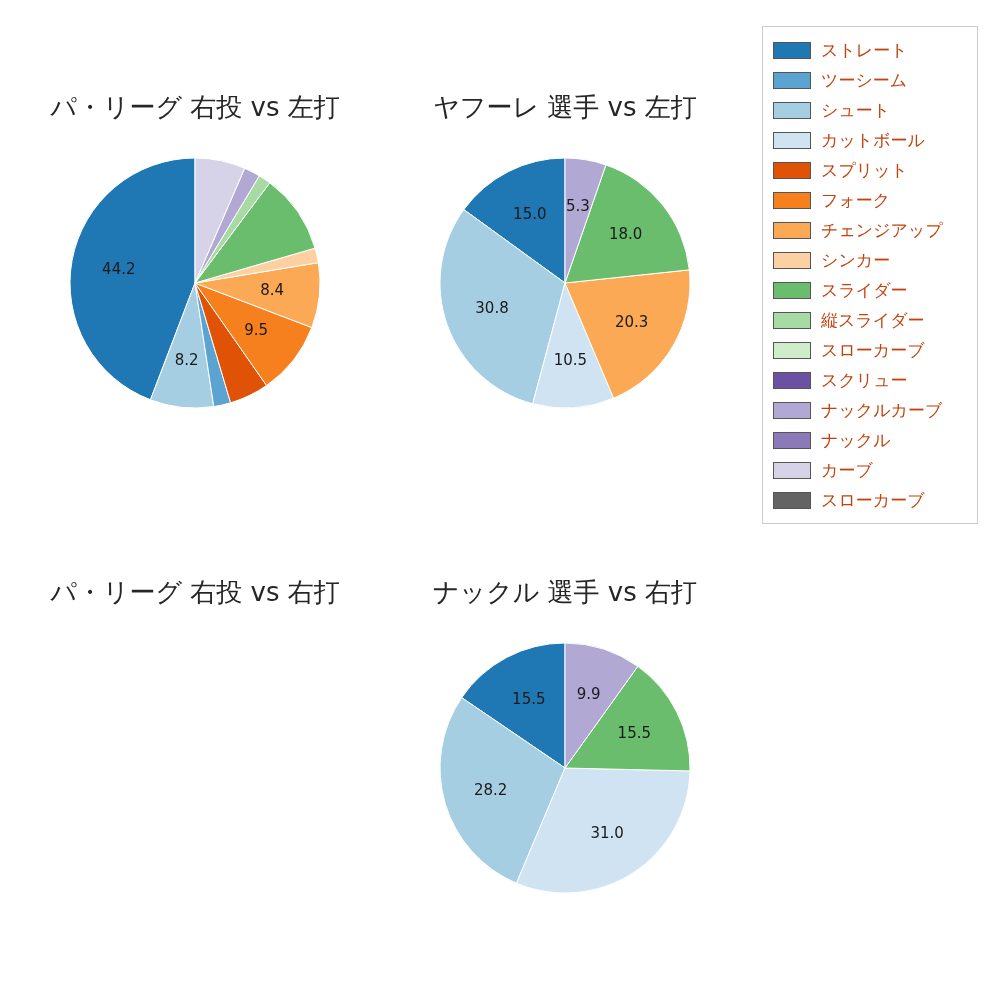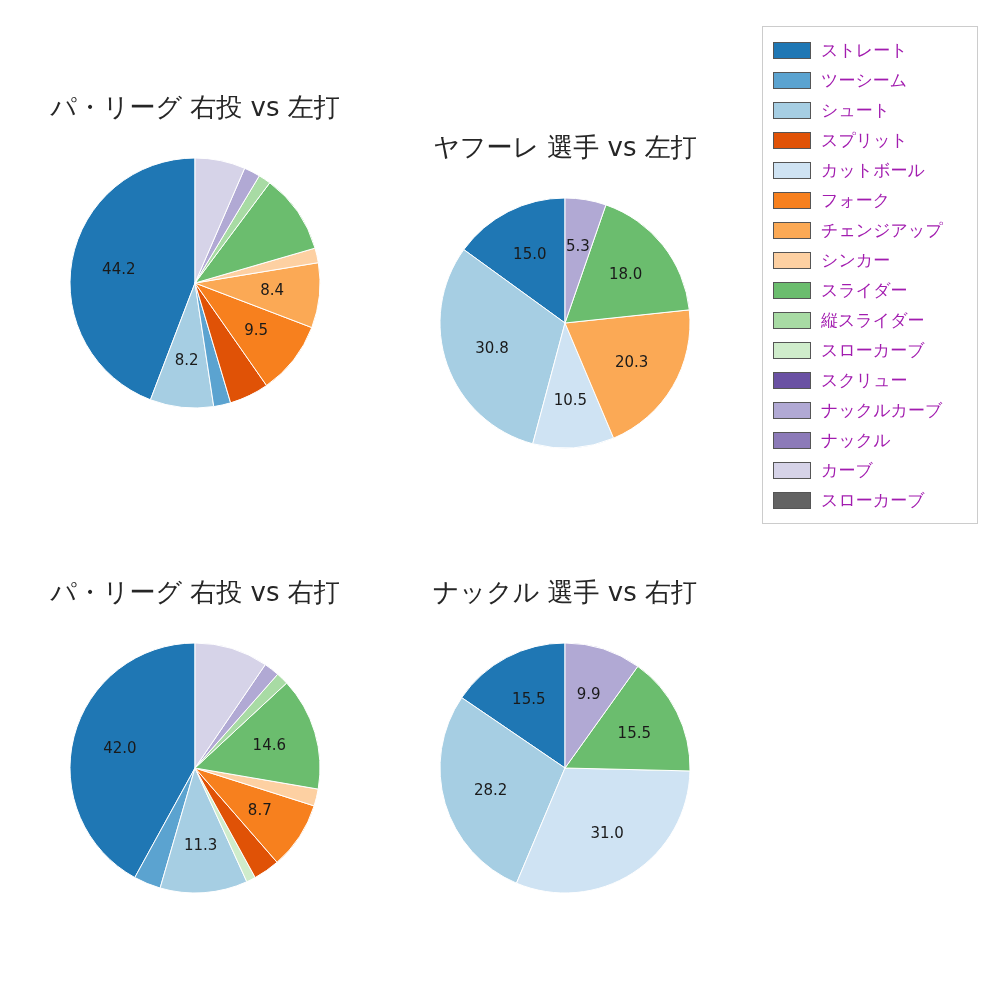--- a/index.html
+++ b/index.html
@@ -56,21 +56,21 @@
   .legend-swatch {
     width: 38px;
     height: 17px;
     border: 1px solid #555555;
     box-sizing: border-box;
     flex: 0 0 auto;
   }
   .legend-label {
     margin-left: 10px;
     font-size: 17px;
-    color: #a21caf;
+    color: #c2410c;
     white-space: nowrap;
     font-family: "DejaVu Sans", "Liberation Sans", sans-serif;
     text-align: right;
   }
 </style>
 </head>
 <body>
 
 <div class="chart-cell" style="left:20px; top:90px; width:350px; height:390px;">
   <div class="chart-title">パ・リーグ 右投 vs 左打</div>
@@ -88,21 +88,21 @@
         <path d="M 175 158 L 239.30 50.81 A 125 125 0 0 0 224.64 43.28 Z" fill="#b1a9d4" stroke="#ffffff" stroke-width="1"></path>
         <path d="M 175 158 L 224.64 43.28 A 125 125 0 0 0 175.00 33.00 Z" fill="#d6d3e8" stroke="#ffffff" stroke-width="1"></path>
         <text x="98.8" y="144.0" class="slice-label">44.2</text>
         <text x="166.7" y="235.1" class="slice-label">8.2</text>
         <text x="236.1" y="205.7" class="slice-label">9.5</text>
         <text x="252.1" y="165.8" class="slice-label">8.4</text>
       </svg>
   </div>
 </div>
 
-<div class="chart-cell" style="left:390px; top:90px; width:350px; height:390px;margin-top:40px;">
+<div class="chart-cell" style="left:390px; top:90px; width:350px; height:390px;">
   <div class="chart-title">ヤフーレ 選手 vs 左打</div>
   <div class="pie-wrap">
     <svg class="pie-svg" width="350" height="330" viewBox="0 0 350 330">
         <path d="M 175 158 L 175.00 33.00 A 125 125 0 0 0 73.80 84.62 Z" fill="#1f77b4" stroke="#ffffff" stroke-width="1"></path>
         <path d="M 175 158 L 73.80 84.62 A 125 125 0 0 0 142.74 278.77 Z" fill="#a6cee3" stroke="#ffffff" stroke-width="1"></path>
         <path d="M 175 158 L 142.74 278.77 A 125 125 0 0 0 223.61 273.16 Z" fill="#cfe3f3" stroke="#ffffff" stroke-width="1"></path>
         <path d="M 175 158 L 223.61 273.16 A 125 125 0 0 0 299.31 144.86 Z" fill="#fba955" stroke="#ffffff" stroke-width="1"></path>
         <path d="M 175 158 L 299.31 144.86 A 125 125 0 0 0 215.90 39.88 Z" fill="#6bbd6e" stroke="#ffffff" stroke-width="1"></path>
         <path d="M 175 158 L 215.90 39.88 A 125 125 0 0 0 175.00 33.00 Z" fill="#b1a9d4" stroke="#ffffff" stroke-width="1"></path>
         <text x="139.8" y="89.0" class="slice-label">15.0</text>
@@ -110,39 +110,20 @@
         <text x="180.4" y="235.3" class="slice-label">10.5</text>
         <text x="241.7" y="197.4" class="slice-label">20.3</text>
         <text x="235.7" y="109.8" class="slice-label">18.0</text>
         <text x="187.9" y="81.6" class="slice-label">5.3</text>
       </svg>
   </div>
 </div>
 
 <div class="chart-cell" style="left:20px; top:575px; width:350px; height:390px;">
   <div class="chart-title">パ・リーグ 右投 vs 右打</div>
-  <div class="pie-wrap">
-    <svg class="pie-svg" width="350" height="330" viewBox="0 0 350 330">
-        <path d="M 175 158 L 175.00 33.00 A 125 125 0 0 0 114.78 267.54 Z" fill="#1f77b4" stroke="#ffffff" stroke-width="1"></path>
-        <path d="M 175 158 L 114.78 267.54 A 125 125 0 0 0 140.13 278.04 Z" fill="#5ba3d0" stroke="#ffffff" stroke-width="1"></path>
-        <path d="M 175 158 L 140.13 278.04 A 125 125 0 0 0 226.80 271.76 Z" fill="#a6cee3" stroke="#ffffff" stroke-width="1"></path>
-        <path d="M 175 158 L 226.80 271.76 A 125 125 0 0 0 235.22 267.54 Z" fill="#cfeccb" stroke="#ffffff" stroke-width="1"></path>
-        <path d="M 175 158 L 235.22 267.54 A 125 125 0 0 0 257.07 252.28 Z" fill="#e05206" stroke="#ffffff" stroke-width="1"></path>
-        <path d="M 175 158 L 257.07 252.28 A 125 125 0 0 0 294.12 195.88 Z" fill="#f7801e" stroke="#ffffff" stroke-width="1"></path>
-        <path d="M 175 158 L 294.12 195.88 A 125 125 0 0 0 298.21 179.10 Z" fill="#fdd0a2" stroke="#ffffff" stroke-width="1"></path>
-        <path d="M 175 158 L 298.21 179.10 A 125 125 0 0 0 266.66 73.01 Z" fill="#6bbd6e" stroke="#ffffff" stroke-width="1"></path>
-        <path d="M 175 158 L 266.66 73.01 A 125 125 0 0 0 257.66 64.24 Z" fill="#a8dba4" stroke="#ffffff" stroke-width="1"></path>
-        <path d="M 175 158 L 257.66 64.24 A 125 125 0 0 0 245.26 54.61 Z" fill="#b1a9d4" stroke="#ffffff" stroke-width="1"></path>
-        <path d="M 175 158 L 245.26 54.61 A 125 125 0 0 0 175.00 33.00 Z" fill="#d6d3e8" stroke="#ffffff" stroke-width="1"></path>
-        <text x="99.9" y="138.7" class="slice-label">42.0</text>
-        <text x="180.6" y="235.3" class="slice-label">11.3</text>
-        <text x="239.8" y="200.5" class="slice-label">8.7</text>
-        <text x="249.3" y="135.9" class="slice-label">14.6</text>
-      </svg>
-  </div>
 </div>
 
 <div class="chart-cell" style="left:390px; top:575px; width:350px; height:390px;">
   <div class="chart-title">ナックル 選手 vs 右打</div>
   <div class="pie-wrap">
     <svg class="pie-svg" width="350" height="330" viewBox="0 0 350 330">
         <path d="M 175 158 L 175.00 33.00 A 125 125 0 0 0 71.68 87.64 Z" fill="#1f77b4" stroke="#ffffff" stroke-width="1"></path>
         <path d="M 175 158 L 71.68 87.64 A 125 125 0 0 0 126.49 273.20 Z" fill="#a6cee3" stroke="#ffffff" stroke-width="1"></path>
         <path d="M 175 158 L 126.49 273.20 A 125 125 0 0 0 299.97 160.94 Z" fill="#cfe3f3" stroke="#ffffff" stroke-width="1"></path>
         <path d="M 175 158 L 299.97 160.94 A 125 125 0 0 0 247.77 56.37 Z" fill="#6bbd6e" stroke="#ffffff" stroke-width="1"></path>
@@ -164,28 +145,28 @@
       </div>
       <div class="legend-row">
         <span class="legend-swatch" style="background: rgb(91, 163, 208);"></span>
         <span class="legend-label">ツーシーム</span>
       </div>
       <div class="legend-row">
         <span class="legend-swatch" style="background: rgb(166, 206, 227);"></span>
         <span class="legend-label">シュート</span>
       </div>
       <div class="legend-row">
+        <span class="legend-swatch" style="background: rgb(207, 227, 243);"></span>
+        <span class="legend-label">カットボール</span>
+      </div>
+      <div class="legend-row">
         <span class="legend-swatch" style="background: rgb(224, 82, 6);"></span>
         <span class="legend-label">スプリット</span>
       </div>
       <div class="legend-row">
-        <span class="legend-swatch" style="background: rgb(207, 227, 243);"></span>
-        <span class="legend-label">カットボール</span>
-      </div>
-      <div class="legend-row">
         <span class="legend-swatch" style="background: rgb(247, 128, 30);"></span>
         <span class="legend-label">フォーク</span>
       </div>
       <div class="legend-row">
         <span class="legend-swatch" style="background: rgb(251, 169, 85);"></span>
         <span class="legend-label">チェンジアップ</span>
       </div>
       <div class="legend-row">
         <span class="legend-swatch" style="background: rgb(253, 208, 162);"></span>
         <span class="legend-label">シンカー</span>

